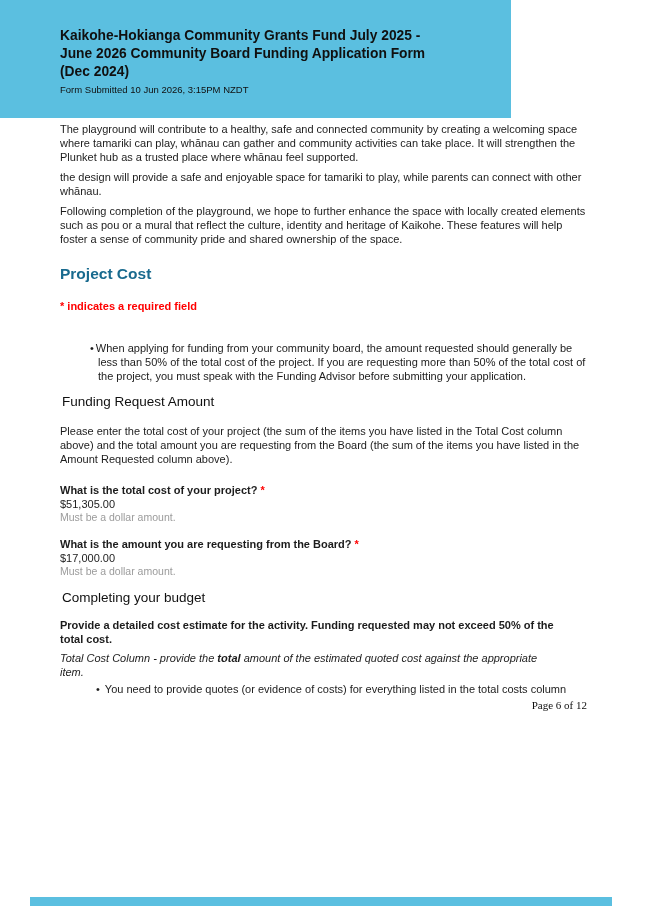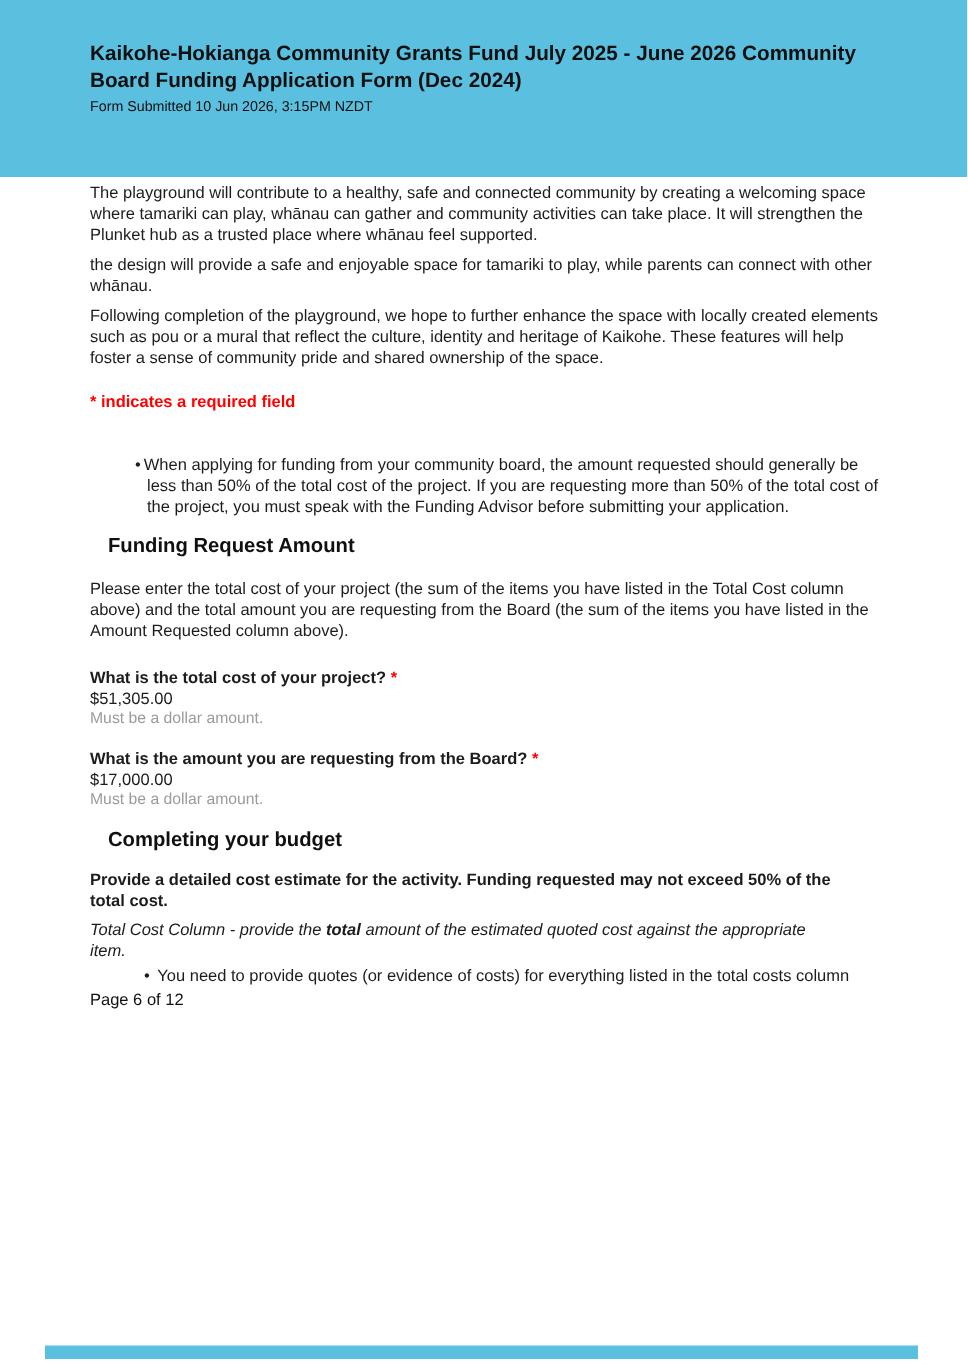--- a/index.html
+++ b/index.html
@@ -9,21 +9,21 @@
     height: 912px;
     background: #ffffff;
     font-family: "Liberation Sans", "DejaVu Sans", sans-serif;
     color: #1c1c1c;
     overflow: hidden;
   }
 
   
   .form-header {
     box-sizing: border-box;
-    width: 645px;
+    width: 511px;
     height: 118px;
     background: #5bbfe0;
     padding: 27px 58px 0 60px;
   }
   .form-title {
     margin: 0;
     font-size: 13.8px;
     line-height: 18px;
     font-weight: bold;
     color: #101010;
@@ -83,24 +83,24 @@
   }
   ul.guidance-list li {
     font-size: 11px;
     line-height: 14px;
     padding-left: 8px;
     text-indent: -8px;
   }
   ul.guidance-list li::before { content: "\2022"; margin-right: 2px; }
 
   .section-heading {
-    margin: 10px 0 0 12px;
+    margin: 10px 0 0 2px;
     font-size: 13.5px;
     line-height: 17px;
-    font-weight: bold;
+    font-weight: normal;
     color: #101010;
   }
   .intro-para { margin-top: 14px !important; }
 
   .question { margin-top: 14px; }
   .question.first { margin-top: 17px; }
   .q-label {
     font-size: 11px;
     line-height: 14px;
     font-weight: bold;
@@ -130,24 +130,25 @@
     font-size: 11px;
     line-height: 14px;
     padding-left: 10px;
     text-indent: -10px;
     max-width: 480px;
   }
   ul.budget-list li::before { content: "\2022"; margin-right: 5px; }
 
   .page-indicator {
     margin-top: 2px;
-    text-align: left;
-    font-size: 11px;
-    line-height: 14px;
-    color: #101010;
+    text-align: right;
+    font-size: 11px;
+    line-height: 14px;
+    color: #101010;
+    font-family: Liberation Serif, serif;
   }
 
   
   .next-page-bar {
     position: absolute;
     left: 30px;
     top: 897px;
     width: 582px;
     height: 9px;
     background: #5bbfe0;
@@ -165,20 +166,21 @@
 
   <main class="content">
 
     <section>
       <p>The playground will contribute to a healthy, safe and connected community by creating a welcoming space where tamariki can play, whānau can gather and community activities can take place. It will strengthen the Plunket hub as a trusted place where whānau feel supported.</p>
       <p>the design will provide a safe and enjoyable space for tamariki to play, while parents can connect with other whānau.</p>
       <p>Following completion of the playground, we hope to further enhance the space with locally created elements such as pou or a mural that reflect the culture, identity and heritage of Kaikohe. These features will help foster a sense of community pride and shared ownership of the space.</p>
     </section>
 
     <section>
+      <h2 class="teal-heading">Project Cost</h2>
       <div class="required-note">* indicates a required field</div>
       <ul class="guidance-list">
         <li>When applying for funding from your community board, the amount requested should generally be less than 50% of the total cost of the project. If you are requesting more than 50% of the total cost of the project, you must speak with the Funding Advisor before submitting your application.</li>
       </ul>
     </section>
 
     <section>
       <h3 class="section-heading">Funding Request Amount</h3>
       <p class="intro-para">Please enter the total cost of your project (the sum of the items you have listed in the Total Cost column above) and the total amount you are requesting from the Board (the sum of the items you have listed in the Amount Requested column above).</p>
 

